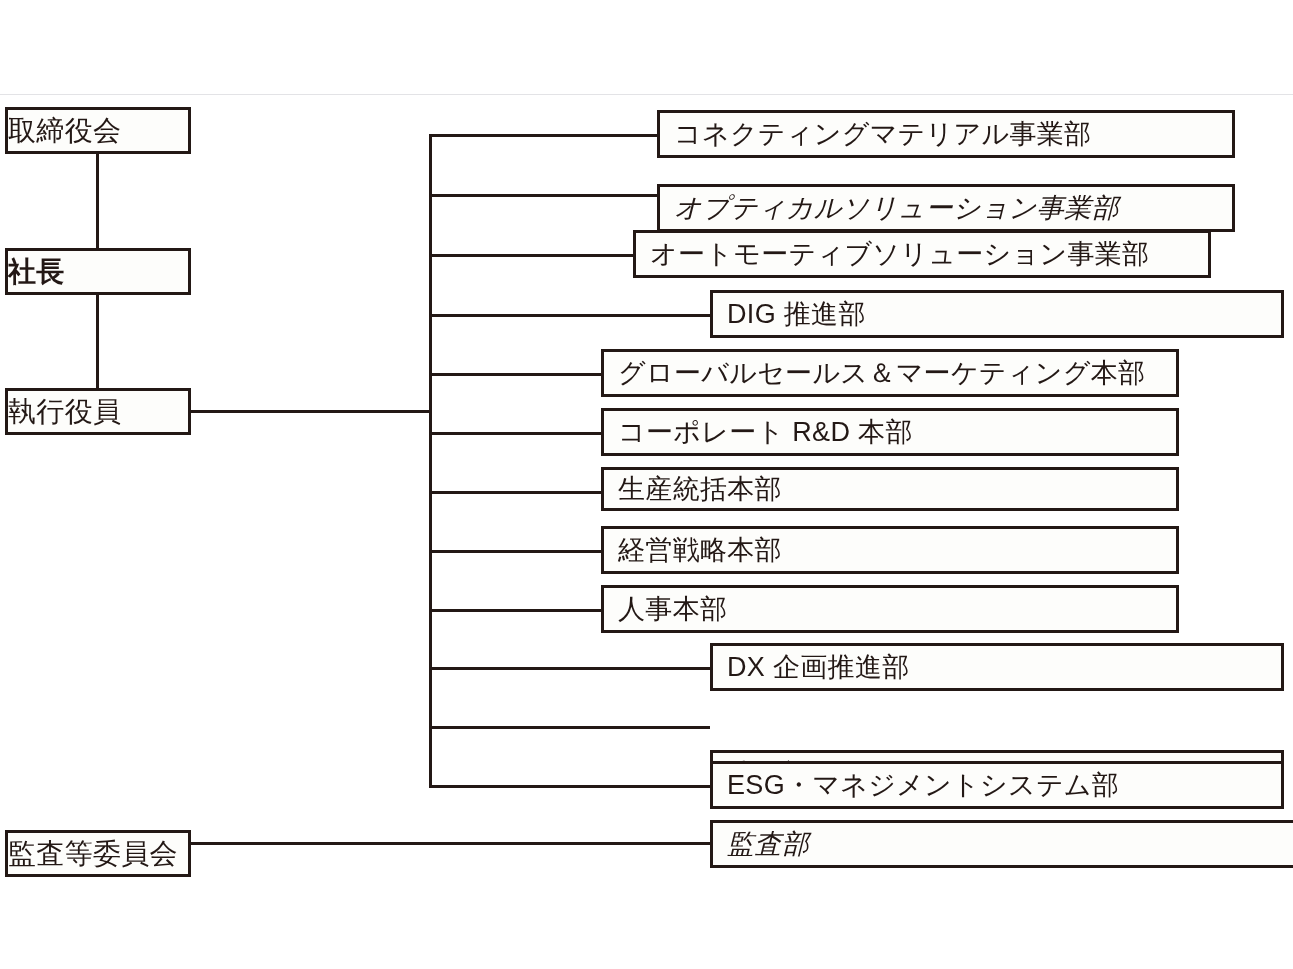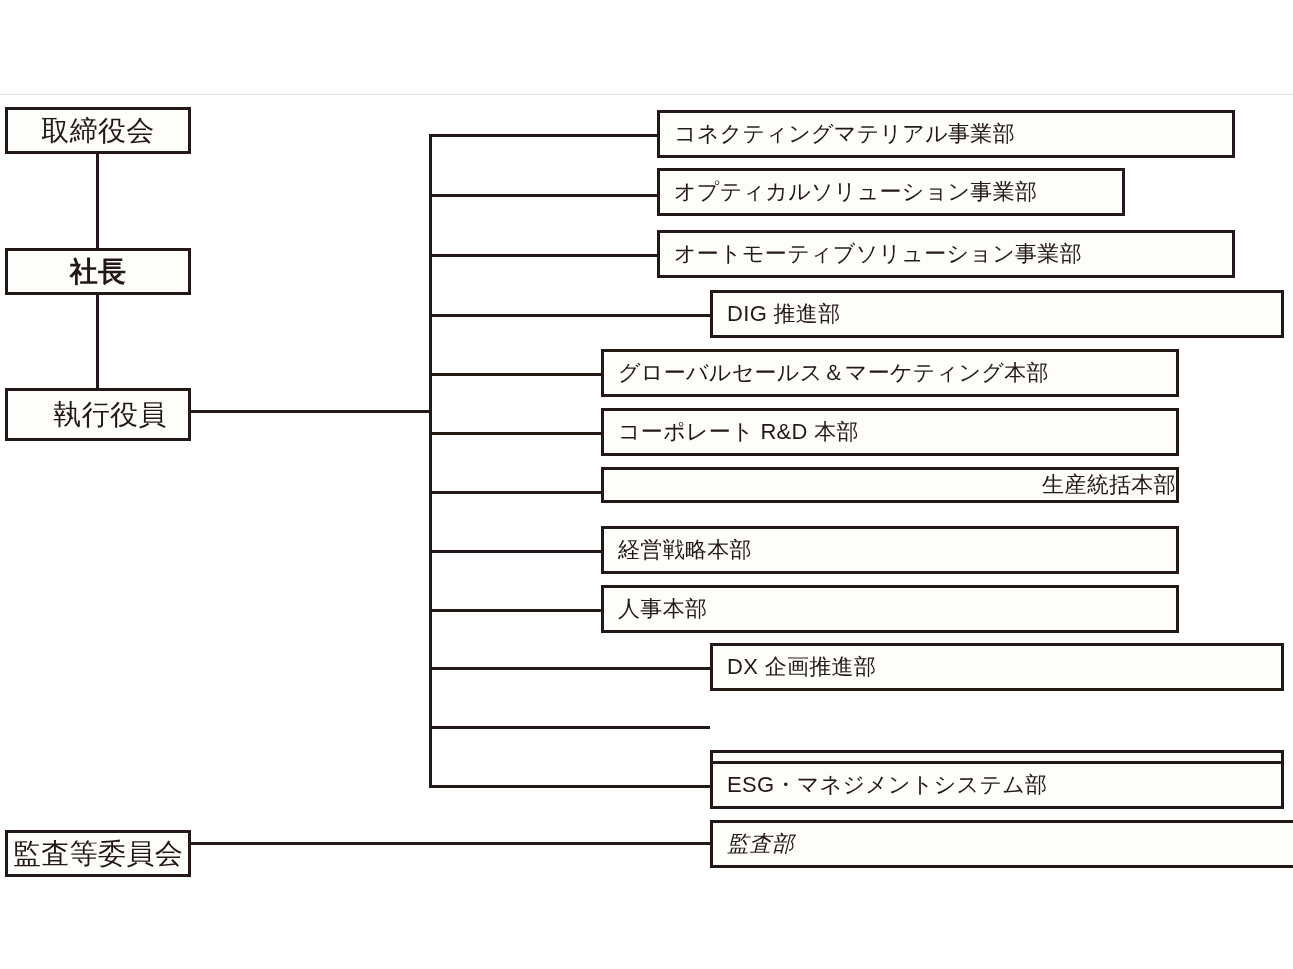--- a/index.html
+++ b/index.html
@@ -32,28 +32,28 @@
     box-sizing: border-box;
     background: #fdfdfb;
     border: 3px solid #231815;
     display: flex;
     align-items: center;
     color: #231815;
     letter-spacing: 0.02em;
     white-space: nowrap;
   }
   .node.center {
-    justify-content: center;
+    justify-content: flex-start;
   }
   .node.left {
     justify-content: flex-start;
     padding-left: 14px;
   }
   .node-label {
-    font-size: 22px;
+    font-size: 27px;
     line-height: 1;
   }
   .node.root-box .node-label { font-size: 28px; }
   
   .line {
     position: absolute;
     background: #231815;
   }
   .line.h { height: 3px; }
   .line.v { width: 3px; }
@@ -66,21 +66,21 @@
   <div class="top-rule"></div>
 
   <div class="node center root-box" style="left:5px; top:107px; width:186px; height:47px;">
     <span class="node-label">取締役会</span>
   </div>
 
   <div class="node center root-box" style="left:5px; top:248px; width:186px; height:47px;font-weight:bold;">
     <span class="node-label">社長</span>
   </div>
 
-  <div class="node center root-box" style="left:5px; top:388px; width:186px; height:53px;padding-left:24px;">
+  <div class="node center root-box" style="left:5px; top:388px; width:186px; height:47px;">
     <span class="node-label">執行役員</span>
   </div>
 
   <div class="node center root-box" style="left:5px; top:820px; width:186px; height:47px;margin-top:10px;">
     <span class="node-label">監査等委員会</span>
   </div>
 
   <div class="line v" style="left:96px; top:154px; height:94px;"></div>
   <div class="line v" style="left:96px; top:295px; height:93px;"></div>
   <div class="line h" style="left:191px; top:410px; width:241px;"></div>
@@ -97,41 +97,41 @@
   <div class="line h" style="left:429px; top:550px; width:172px;"></div>
   <div class="line h" style="left:429px; top:609px; width:172px;"></div>
   <div class="line h" style="left:429px; top:667px; width:281px;"></div>
   <div class="line h" style="left:429px; top:726px; width:281px;"></div>
   <div class="line h" style="left:429px; top:785px; width:281px;"></div>
 
   <div class="node left" style="left:657px; top:110px; width:578px; height:48px;">
     <span class="node-label">コネクティングマテリアル事業部</span>
   </div>
 
-  <div class="node left" style="left:657px; top:168px; width:468px; height:48px;">
+  <div class="node left" style="left:657px; top:184px; width:578px; height:48px;font-style:italic;">
     <span class="node-label">オプティカルソリューション事業部</span>
   </div>
 
-  <div class="node left" style="left:657px; top:230px; width:578px; height:48px;text-align:center;">
+  <div class="node left" style="left:633px; top:230px; width:578px; height:48px;text-align:center;">
     <span class="node-label">オートモーティブソリューション事業部</span>
   </div>
 
   <div class="node left" style="left:710px; top:290px; width:574px; height:48px;">
     <span class="node-label">DIG 推進部</span>
   </div>
 
   <div class="node left" style="left:601px; top:349px; width:578px; height:48px;">
     <span class="node-label">グローバルセールス＆マーケティング本部</span>
   </div>
 
   <div class="node left" style="left:601px; top:408px; width:578px; height:48px;text-align:right;">
     <span class="node-label">コーポレート R&amp;D 本部</span>
   </div>
 
-  <div class="node left" style="left:601px; top:467px; width:578px; height:36px;justify-content:flex-end;">
+  <div class="node left" style="left:601px; top:467px; width:578px; height:44px;">
     <span class="node-label">生産統括本部</span>
   </div>
 
   <div class="node left" style="left:601px; top:526px; width:578px; height:48px;">
     <span class="node-label">経営戦略本部</span>
   </div>
 
   <div class="node left" style="left:601px; top:585px; width:578px; height:48px;">
     <span class="node-label">人事本部</span>
   </div>

